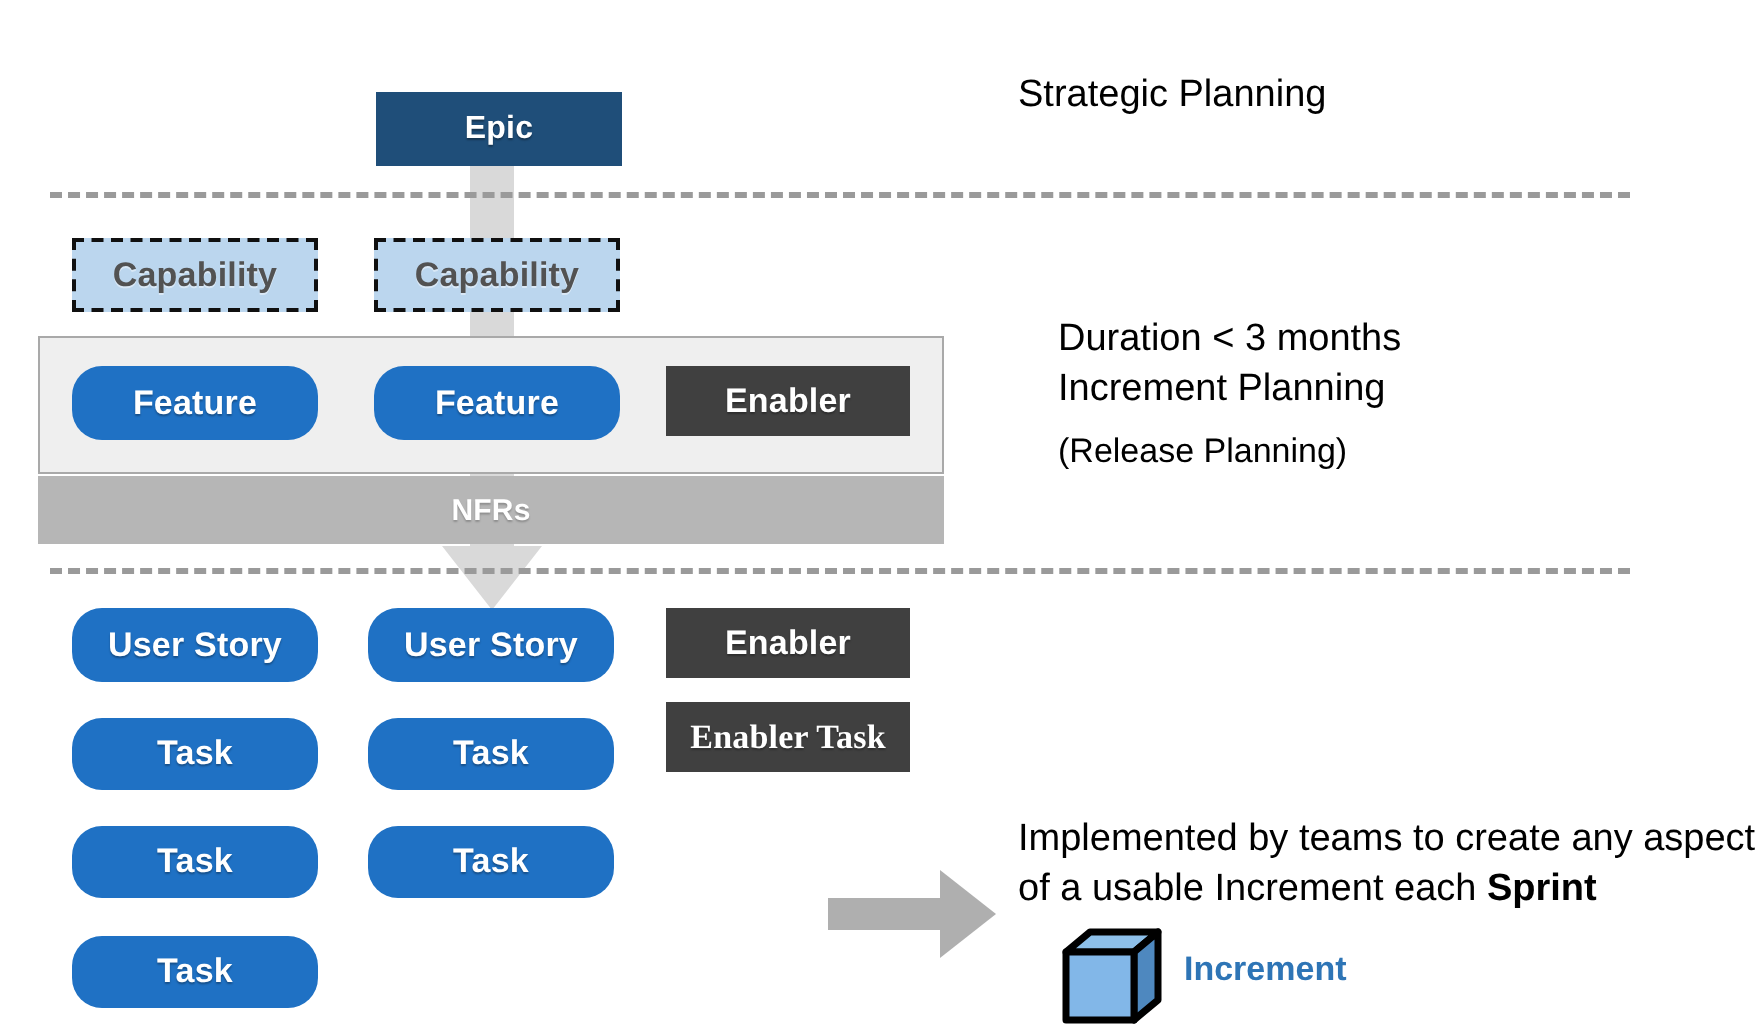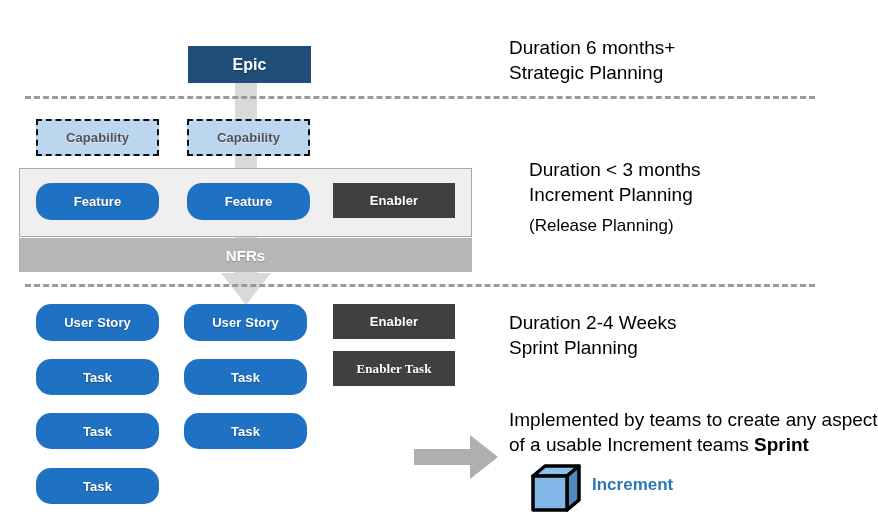--- a/index.html
+++ b/index.html
@@ -20,21 +20,21 @@
   }
 
   
   .node {
     position: absolute;
     box-sizing: border-box;
     display: flex;
     align-items: center;
     justify-content: center;
     font-weight: bold;
-    font-size: 13px;
+    font-size: 17px;
     letter-spacing: 0.1px;
     white-space: nowrap;
   }
 
   .node-epic {
     background: #1F4E79;
     color: #ffffff;
     font-size: 16px;
     text-shadow: 0 1px 1px rgba(0,0,0,0.35);
   }
@@ -146,21 +146,20 @@
 
   <div class="flow-arrow" style="left:235px; top:62px; width:22px; height:195px;"></div>
   <div class="flow-arrow-head" style="left:221px; top:255px;"></div>
 
   <div class="divider" style="left:25px; top:78px; width:790px;"></div>
   <div class="divider" style="left:25px; top:266px; width:790px;"></div>
 
   <div class="node node-epic" style="left:188px; top:28px; width:123px; height:37px;">Epic</div>
 
   <div class="text-block" style="left:509px; top:17px;">
-    <span class="ln">Duration 6 months+</span>
     <span class="ln b">Strategic Planning</span>
   </div>
 
   <div class="node node-capability" style="left:36px; top:101px; width:123px; height:37px;">Capability</div>
   <div class="node node-capability" style="left:187px; top:101px; width:123px; height:37px;">Capability</div>
 
   <div class="panel" style="left:19px; top:150px; width:453px; height:69px;"></div>
 
   <div class="node node-blue" style="left:36px; top:165px; width:123px; height:37px;">Feature</div>
   <div class="node node-blue" style="left:187px; top:165px; width:123px; height:37px;">Feature</div>
@@ -180,31 +179,27 @@
 
   <div class="node node-blue" style="left:36px; top:341px; width:123px; height:36px;">Task</div>
   <div class="node node-blue" style="left:184px; top:341px; width:123px; height:36px;">Task</div>
   <div class="node node-red" style="left:333px; top:333px; width:122px; height:35px;font-family:Liberation Serif, serif;">Enabler Task</div>
 
   <div class="node node-blue" style="left:36px; top:395px; width:123px; height:36px;">Task</div>
   <div class="node node-blue" style="left:184px; top:395px; width:123px; height:36px;">Task</div>
 
   <div class="node node-blue" style="left:36px; top:450px; width:123px; height:36px;">Task</div>
 
-  <div class="text-block" style="left:509px; top:292px;">
-    <span class="ln">Duration 2-4 Weeks</span>
-    <span class="ln b">Sprint Planning</span>
-  </div>
 
   <div class="h-arrow-shaft" style="left:414px; top:431px; width:58px; height:16px;"></div>
   <div class="h-arrow-head" style="left:470px; top:417px;"></div>
 
   <div class="para" style="left:509px; top:389px;">
     <span>Implemented by teams to create any aspect</span><br>
-    <span>of a usable Increment teams </span><b>Sprint</b>
+    <span>of a usable Increment each </span><b>Sprint</b>
   </div>
 
   <div class="cube-wrap" style="left:528px; top:446px;">
     <svg width="56" height="50" viewBox="0 0 56 50">
 
       <polygon points="5,12 17,2 51,2 39,12" fill="#8DC0EA" stroke="#000000" stroke-width="3.5" stroke-linejoin="round"></polygon>
 
       <polygon points="39,12 51,2 51,36 39,46" fill="#4E88BF" stroke="#000000" stroke-width="3.5" stroke-linejoin="round"></polygon>
 
       <polygon points="5,12 39,12 39,46 5,46" fill="#82B7E8" stroke="#000000" stroke-width="3.5" stroke-linejoin="round"></polygon>

